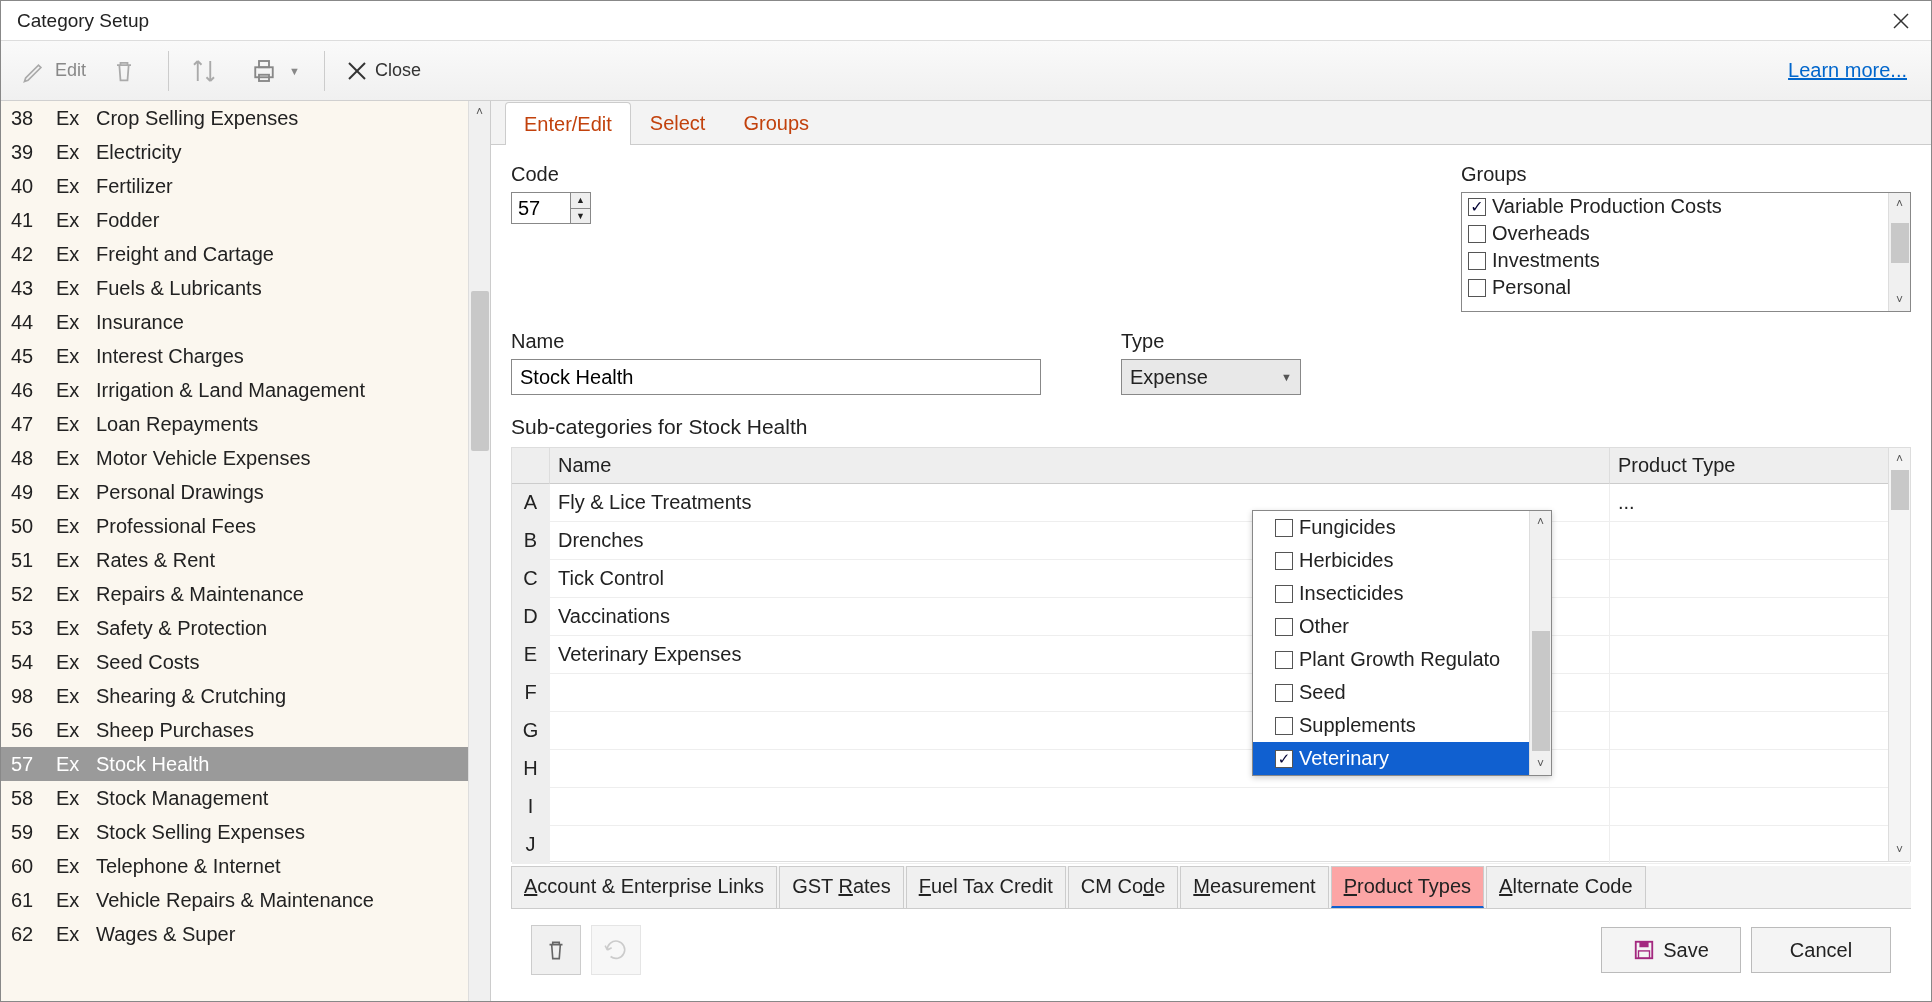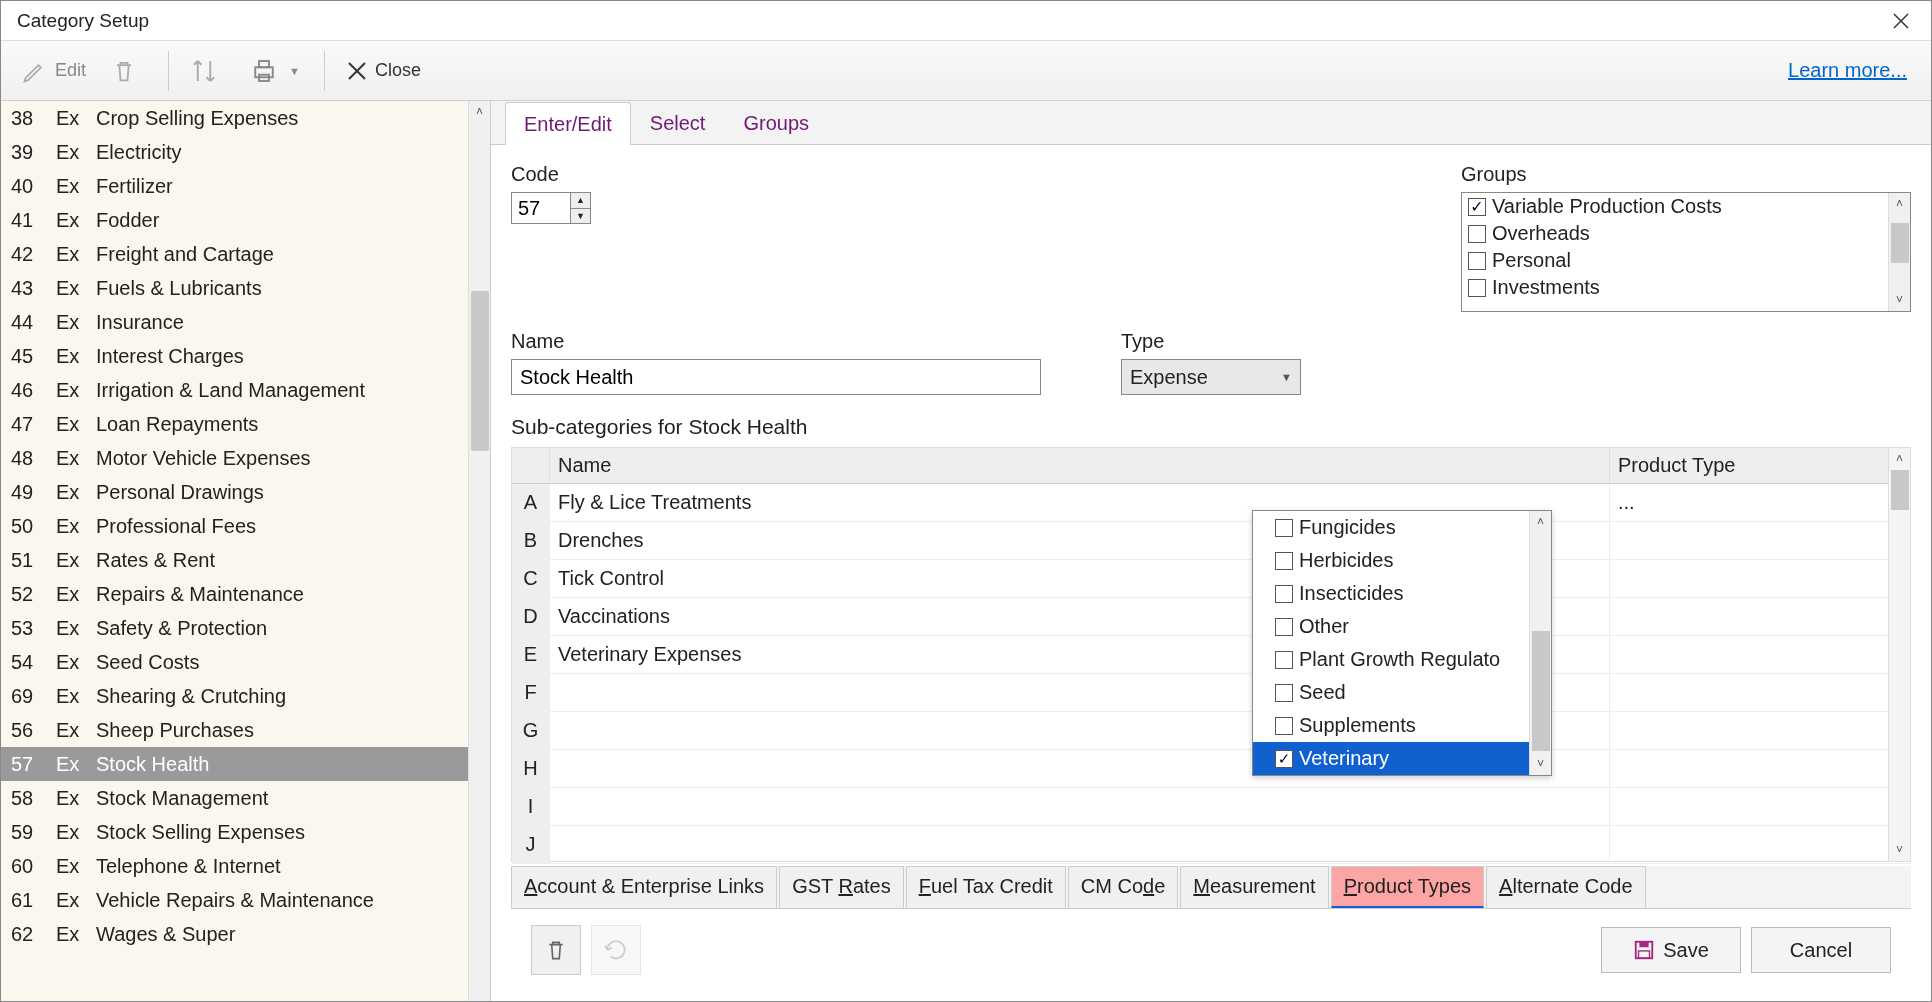--- a/index.html
+++ b/index.html
@@ -22,21 +22,21 @@
 .sidebar-row { display:flex; align-items:center; padding: 2px 10px; font-size: 20px; cursor:pointer; height:34px; }
 .sidebar-row.selected { background:#9a9a9a; color:#fff; }
 .sidebar-row .code { width:45px; }
 .sidebar-row .type { width:40px; }
 .sidebar-row .name { flex:1; white-space:nowrap; overflow:hidden; }
 .sidebar-scroll { position:absolute; right:0; top:0; width:22px; height:100%; background:#f0f0f0; border-left:1px solid #ddd; }
 .sidebar-scroll .up { height:22px; display:flex; align-items:center; justify-content:center; font-size:12px; color:#555; }
 .sidebar-scroll .thumb { position:absolute; top:190px; width:18px; left:2px; height:160px; background:#c8c8c8; border-radius:2px; }
 .main { flex:1; display:flex; flex-direction:column; background:#fff; padding: 0; }
 .tabs-top { display:flex; border-bottom:1px solid #ccc; background:#f3f3f3; height:44px; padding-left:14px; }
-.tab-top { padding: 10px 18px; font-size:20px; color:#701a75; cursor:pointer; border:1px solid transparent; border-bottom:none; }
+.tab-top { padding: 10px 18px; font-size:20px; color:#c2410c; cursor:pointer; border:1px solid transparent; border-bottom:none; }
 .tab-top.active { background:#fff; border-color:#ccc; border-radius:4px 4px 0 0; position:relative; top:1px; }
 .form-area { padding: 18px 20px 10px 20px; display:flex; flex-direction:column; flex:1; min-height:0; }
 .form-row1 { display:flex; gap:40px; }
 .field-group { display:flex; flex-direction:column; }
 .field-label { font-size:20px; margin-bottom:6px; }
 .code-input-wrap { display:flex; align-items:stretch; }
 .code-input { width:60px; height:32px; border:1px solid #888; font-size:20px; padding:2px 6px; }
 .spinner { width:20px; display:flex; flex-direction:column; border:1px solid #888; border-left:none; }
 .spinner div { flex:1; display:flex; align-items:center; justify-content:center; font-size:9px; cursor:pointer; background:#eee; }
 .spinner div:first-child { border-bottom:1px solid #888; }
@@ -214,21 +214,21 @@
             <span class="code">53</span>
             <span class="type">Ex</span>
             <span class="name">Safety &amp; Protection</span>
           </div>
           <div class="sidebar-row">
             <span class="code">54</span>
             <span class="type">Ex</span>
             <span class="name">Seed Costs</span>
           </div>
           <div class="sidebar-row">
-            <span class="code">69</span>
+            <span class="code">98</span>
             <span class="type">Ex</span>
             <span class="name">Shearing &amp; Crutching</span>
           </div>
           <div class="sidebar-row">
             <span class="code">56</span>
             <span class="type">Ex</span>
             <span class="name">Sheep Purchases</span>
           </div>
           <div class="sidebar-row selected">
             <span class="code">57</span>
@@ -293,25 +293,25 @@
               <div class="grow">
                   <span class="cb checked"></span>
                   <span>Variable Production Costs</span>
                 </div>
                 <div class="grow">
                   <span class="cb"></span>
                   <span>Overheads</span>
                 </div>
                 <div class="grow">
                   <span class="cb"></span>
-                  <span>Personal</span>
+                  <span>Investments</span>
                 </div>
                 <div class="grow">
                   <span class="cb"></span>
-                  <span>Investments</span>
+                  <span>Personal</span>
                 </div>
                 <div class="groups-scroll">
                 <div class="up">˄</div>
                 <div class="thumb"></div>
                 <div class="down">˅</div>
               </div>
             </div>
           </div>
         </div>
 

